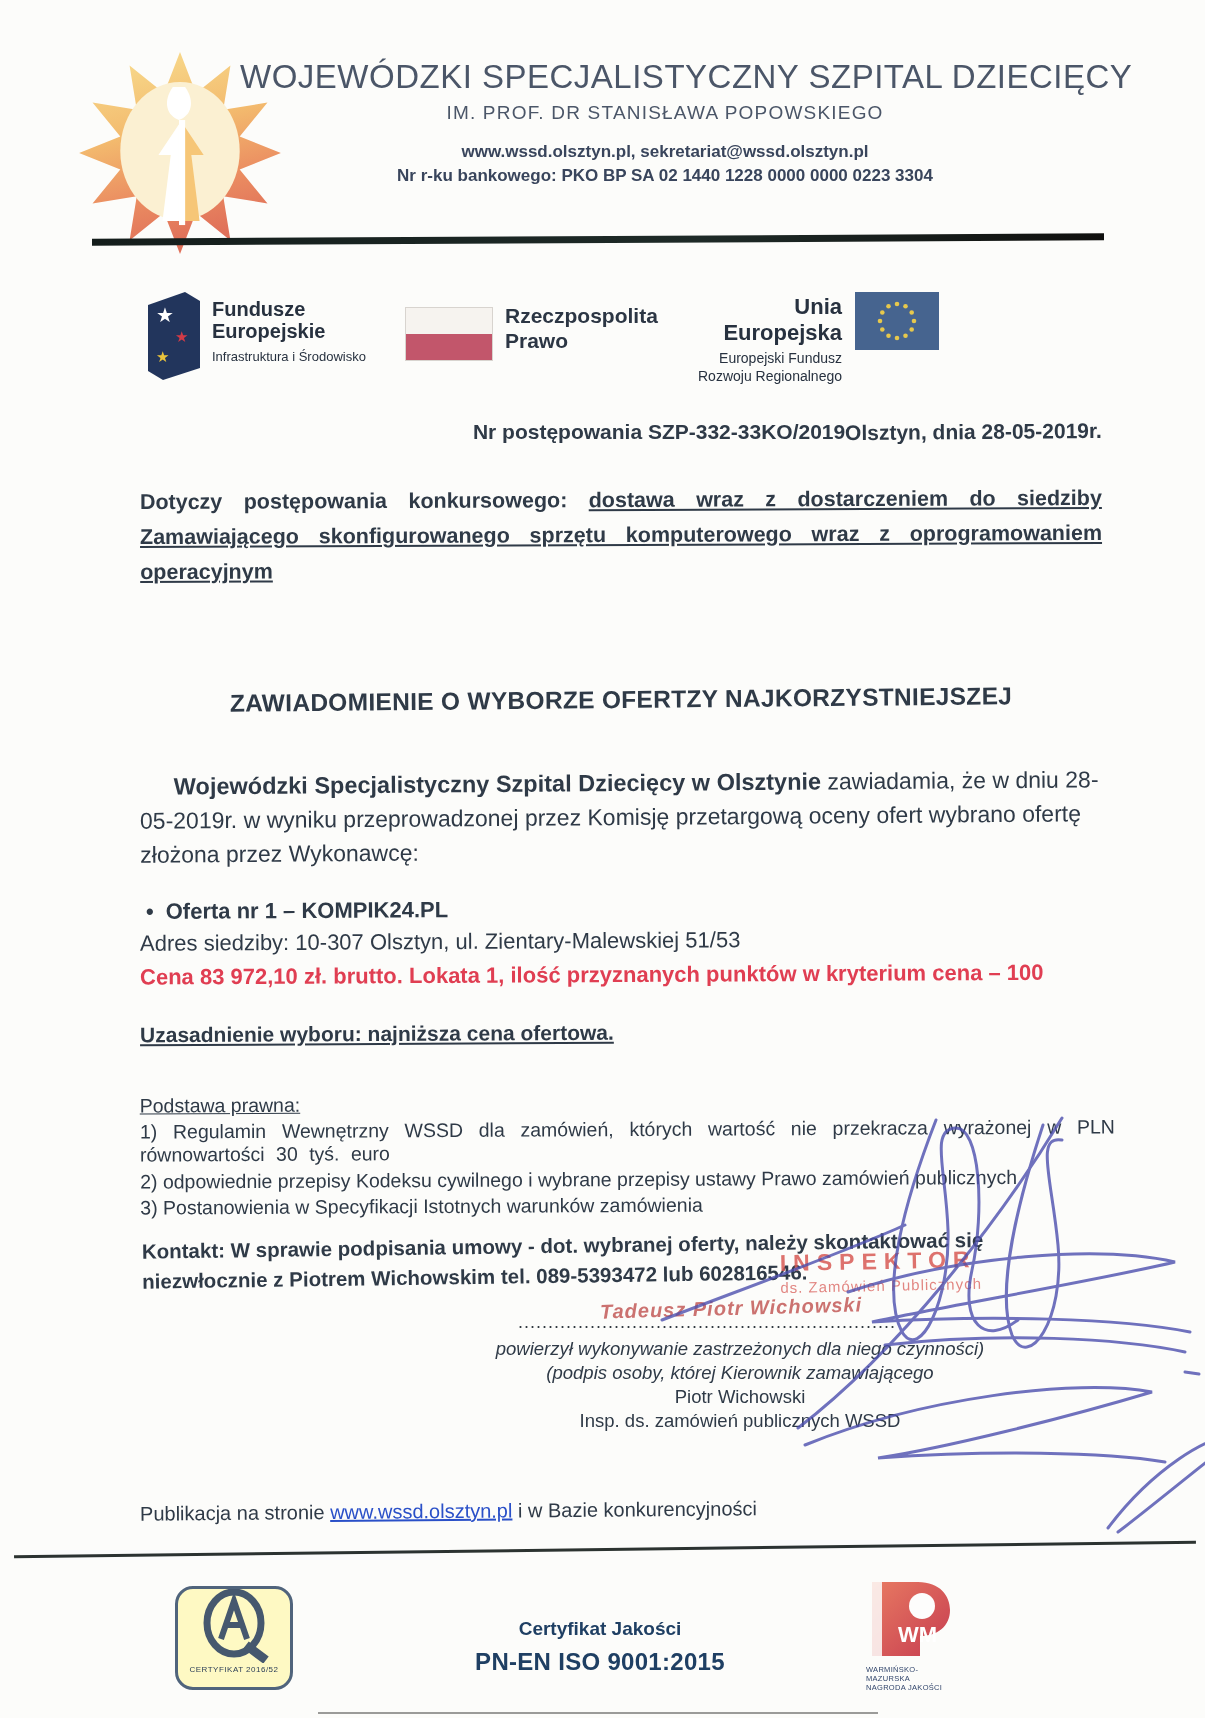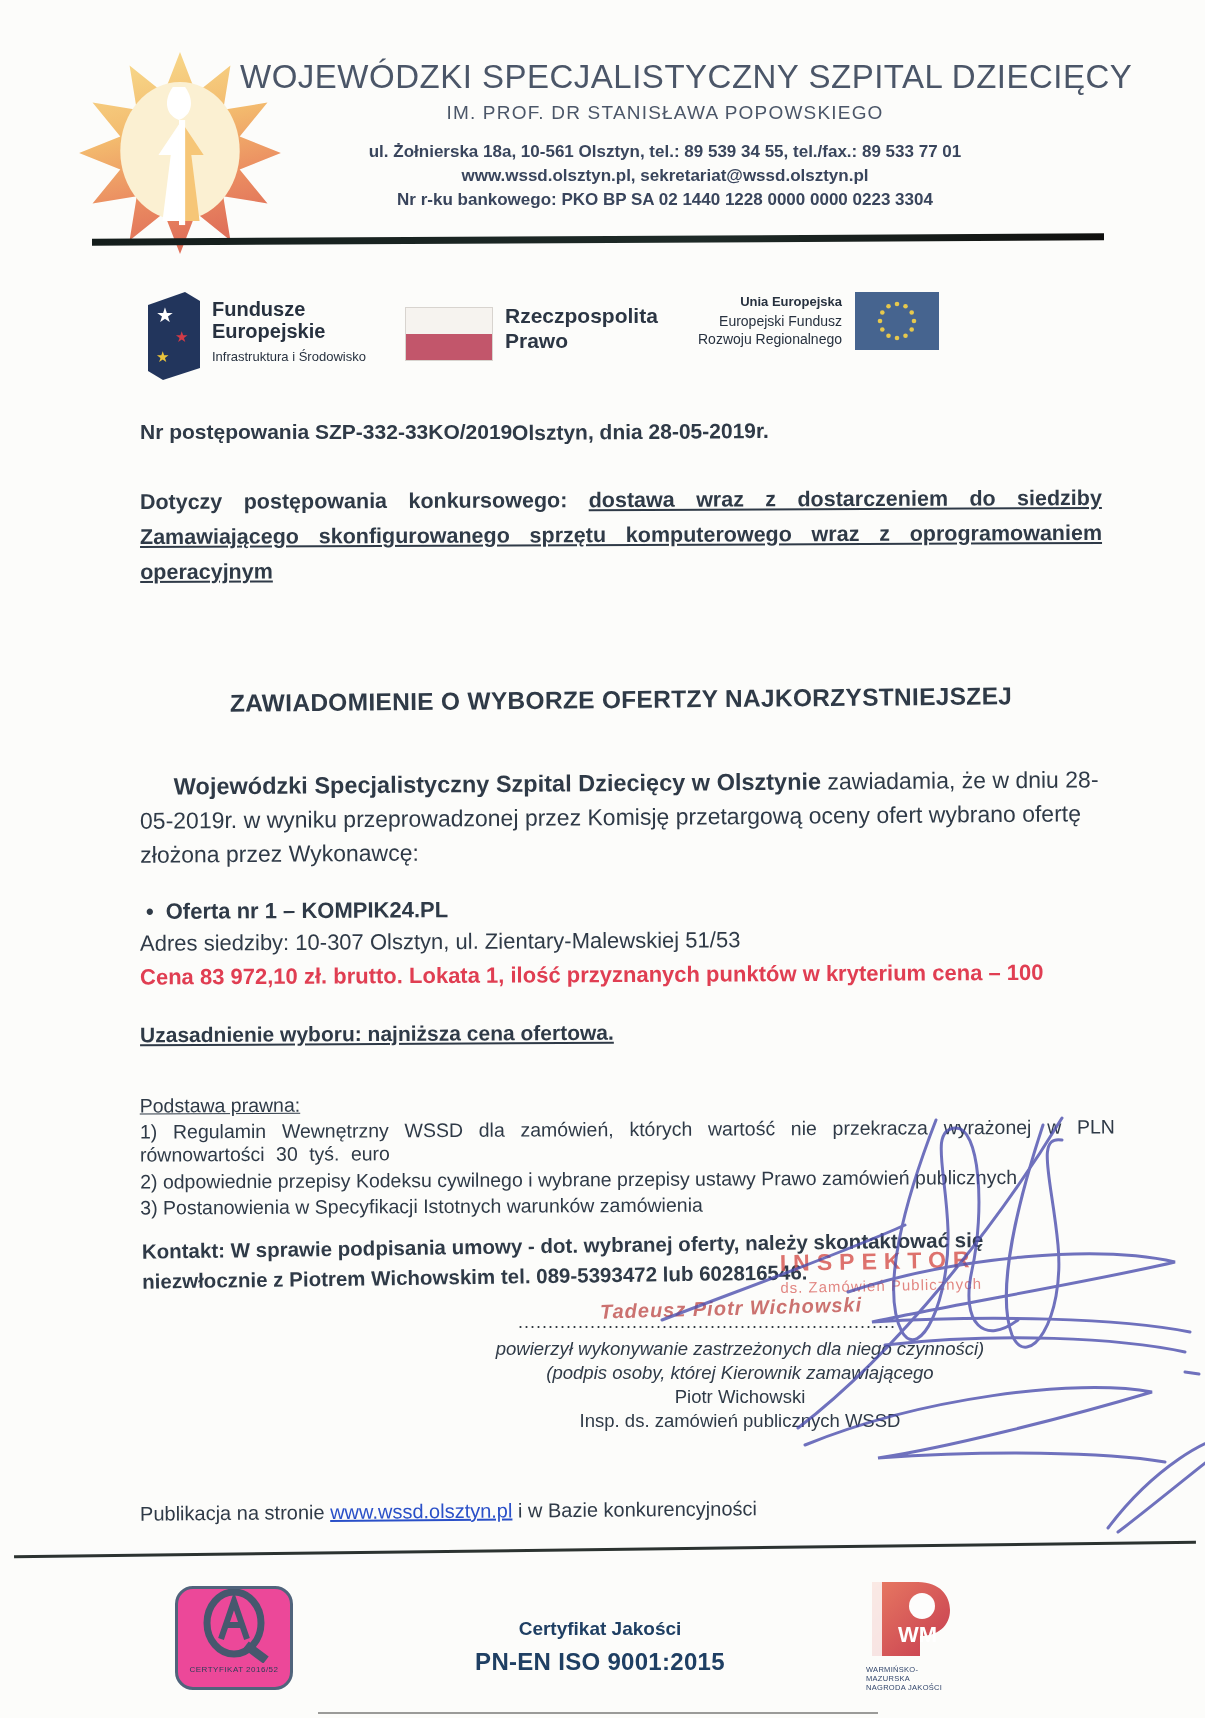--- a/index.html
+++ b/index.html
@@ -19,25 +19,25 @@
   
   .fe-wrap{position:absolute; left:148px; top:292px; display:flex; gap:12px; align-items:flex-start;}
   .fe-text{padding-top:6px;}
   .fe-title{font-weight:bold; font-size:20px; line-height:22px; color:#27313f;}
   .fe-sub{font-size:13px; margin-top:7px; color:#27313f;}
   .pl-flag{position:absolute; left:405px; top:307px; width:86px; height:52px; border:1px solid #d8d4cf;}
   .pl-flag .w{height:50%; background:#f6f3ef;}
   .pl-flag .r{height:50%; background:#c2566b;}
   .pl-text{position:absolute; left:505px; top:303px; font-weight:bold; font-size:21px; line-height:25px; color:#2c3644;}
   .ue-text{position:absolute; left:670px; top:294px; width:172px; text-align:right; color:#27313f;}
-  .ue-title{font-weight:bold; font-size:13px;}
+  .ue-title{font-weight:bold; font-size:22px;}
   .ue-sub{font-size:14px; line-height:18px; margin-top:3px;}
   .ue-flag{position:absolute; left:855px; top:292px;}
   
-  .ref-row{position:absolute; left:140px; top:420px; width:962px; display:flex; justify-content:flex-start;}
+  .ref-row{position:absolute; left:140px; top:420px; width:962px; display:flex; justify-content:flex-end;}
   .ref-left{font-weight:bold; font-size:21px;}
   .ref-right{font-weight:bold; font-size:21px; transform:rotate(-.5deg);}
   
   .subject{position:absolute; left:140px; top:483px; width:962px; font-weight:bold; font-size:21.5px;
     line-height:35px; text-align:justify; word-spacing:9px; transform:rotate(-.25deg);}
   .subject .u{text-decoration:underline;}
   
   .doc-title{position:absolute; left:140px; top:686px; width:962px; text-align:center;
     font-weight:bold; font-size:24.5px; letter-spacing:.3px; transform:rotate(-.55deg);}
   
@@ -68,21 +68,21 @@
     font-size:20px; transform:rotate(-1.6deg); opacity:.8; letter-spacing:1px;}
   .sig-block{position:absolute; left:420px; top:1337px; width:640px; text-align:center; font-size:18.5px; line-height:24px;}
   .sig-cap{font-style:italic;}
   .sig-role{white-space:nowrap;}
   
   .publication{position:absolute; left:140px; top:1500px; font-size:20px; transform:rotate(-.5deg);}
   .publication a{color:#2a50c8; text-decoration:underline; cursor:pointer;}
   
   .foot-rule{position:absolute; left:14px; top:1548px; width:1182px; height:3px; background:#2c3330; transform:rotate(-.7deg);}
   .qa-badge{position:absolute; left:175px; top:1586px; width:112px; height:98px; border:3px solid #50647c;
-    border-radius:18px; text-align:center; background:#ec4899;}
+    border-radius:18px; text-align:center; background:#fef9c3;}
   .qa-cap{font-size:8px; color:#2b3e57; letter-spacing:.5px; margin-top:-2px;}
   .cert-text{position:absolute; left:420px; top:1618px; width:360px; text-align:center; color:#1f3f63;}
   .cert-t1{font-weight:bold; font-size:19px;}
   .cert-t2{font-weight:bold; font-size:24px; margin-top:8px; letter-spacing:.3px;}
   .wm-logo{position:absolute; left:866px; top:1580px; width:92px; text-align:left;}
   .wm-cap{font-size:7.5px; color:#31456b; line-height:9px; margin-top:3px; letter-spacing:.3px;}
   .bottom-line{position:absolute; left:318px; top:1712px; width:560px; height:2px; background:#4a4a48; opacity:.55;}
   .sig-svg{position:absolute; left:0; top:0; pointer-events:none;}
 </style>
 </head>
@@ -106,21 +106,20 @@
       <path d="M104 74 L84 104 L96 104 L88 168 L104 168 Z" fill="#ffffff"></path>
       <path d="M108 74 L128 104 L116 104 L124 168 L108 168 Z" fill="#f6c677"></path>
       <path d="M104 70 L104 172 L110 172 L110 70 Z" fill="#ffffff"></path>
     </svg>
   </div>
 
   <div class="hdr-text">
     <div class="org-name">WOJEWÓDZKI SPECJALISTYCZNY SZPITAL DZIECIĘCY</div>
     <div class="org-sub">IM. PROF. DR STANISŁAWA POPOWSKIEGO</div>
     <div class="hdr-contact">
-      <div>ul. Żołnierska 18a, 10-561 Olsztyn, tel.: 89 539 34 55, tel./fax.: 89 533 77 01</div>
       <div>www.wssd.olsztyn.pl, sekretariat@wssd.olsztyn.pl</div>
       <div>Nr r-ku bankowego: PKO BP SA 02 1440 1228 0000 0000 0223 3304</div>
     </div>
   </div>
 
   <div class="top-rule"></div>
 
   <div class="fe-wrap">
     <svg width="52" height="88" viewBox="0 0 52 88">
       <polygon points="0,13 37,0 52,9 52,76 15,88 0,79" fill="#22355c"></polygon>

